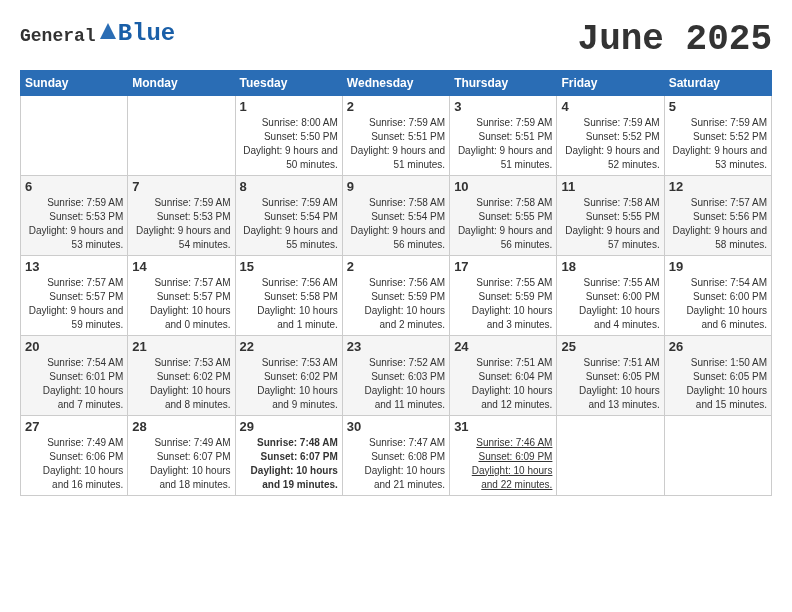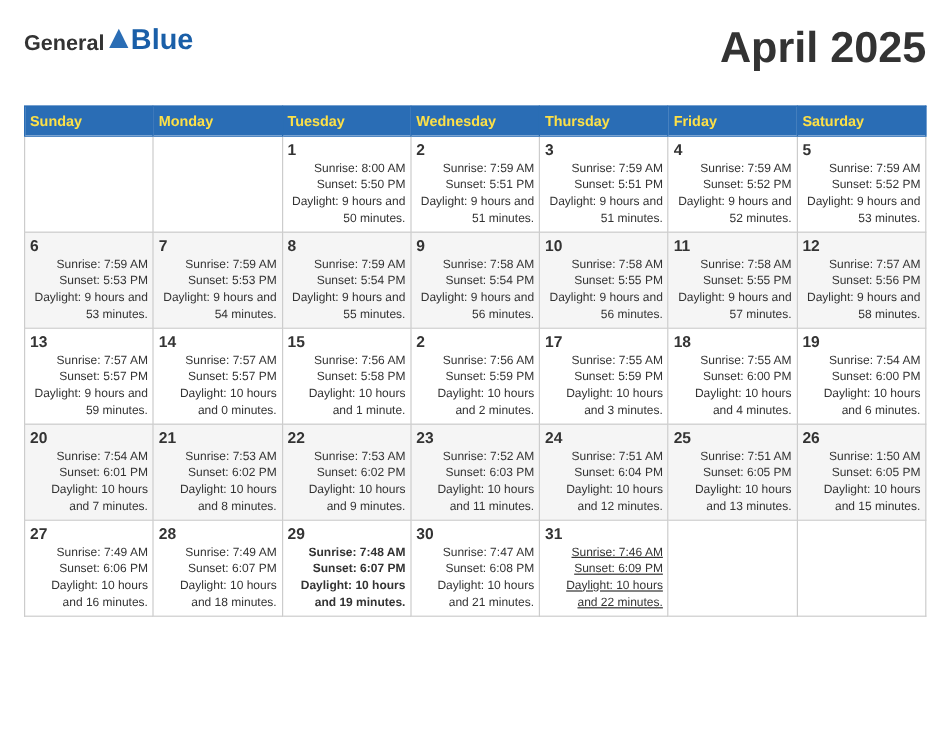--- a/index.html
+++ b/index.html
@@ -7,21 +7,22 @@
       font-family: Arial, sans-serif;
       background: #fff;
       width: 792px;
       min-height: 612px;
       padding: 20px;
     }
     .header {
       display: flex;
       justify-content: space-between;
       align-items: flex-start;
-      margin-bottom: 28px;
+      margin-bottom: 10px;
+      font-family: Liberation Mono, monospace;
     }
     .logo {
       display: flex;
       align-items: center;
     }
     .logo-text-general {
       font-size: 18px;
       font-weight: bold;
       color: #333;
     }
@@ -48,21 +49,21 @@
       font-size: 14px;
       color: #555;
     }
     table {
       width: 100%;
       border-collapse: collapse;
       font-size: 10px;
     }
     .day-header {
       background-color: #2a6db5;
-      color: #fde047;
+      color: #ffffff;
       text-align: left;
       padding: 5px 4px;
       font-size: 12px;
       font-weight: bold;
       border: 1px solid #2a6db5;
     }
     td {
       border: 1px solid #ccc;
       vertical-align: top;
       padding: 3px 4px;
@@ -103,21 +104,21 @@
     <div>
       <span class="logo-text-general">General</span><svg class="logo-icon" viewBox="0 0 20 20">
           <polygon points="10,2 18,18 2,18" fill="#2a6db5"></polygon>
         </svg>
     </div>
     <div>
       <span class="logo-text-blue">Blue</span>
     </div>
   </div>
   <div class="title-block">
-    <div class="month-title">April 2025</div>
+    <div class="month-title">June 2025</div>
   </div>
 </div>
 
 <table>
   <thead>
     <tr>
     <th class="day-header">Sunday</th>
         <th class="day-header">Monday</th>
         <th class="day-header">Tuesday</th>
         <th class="day-header">Wednesday</th>

